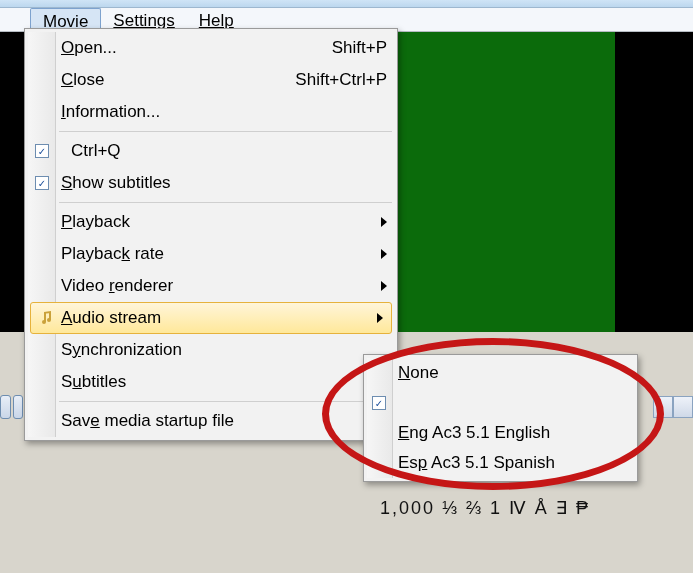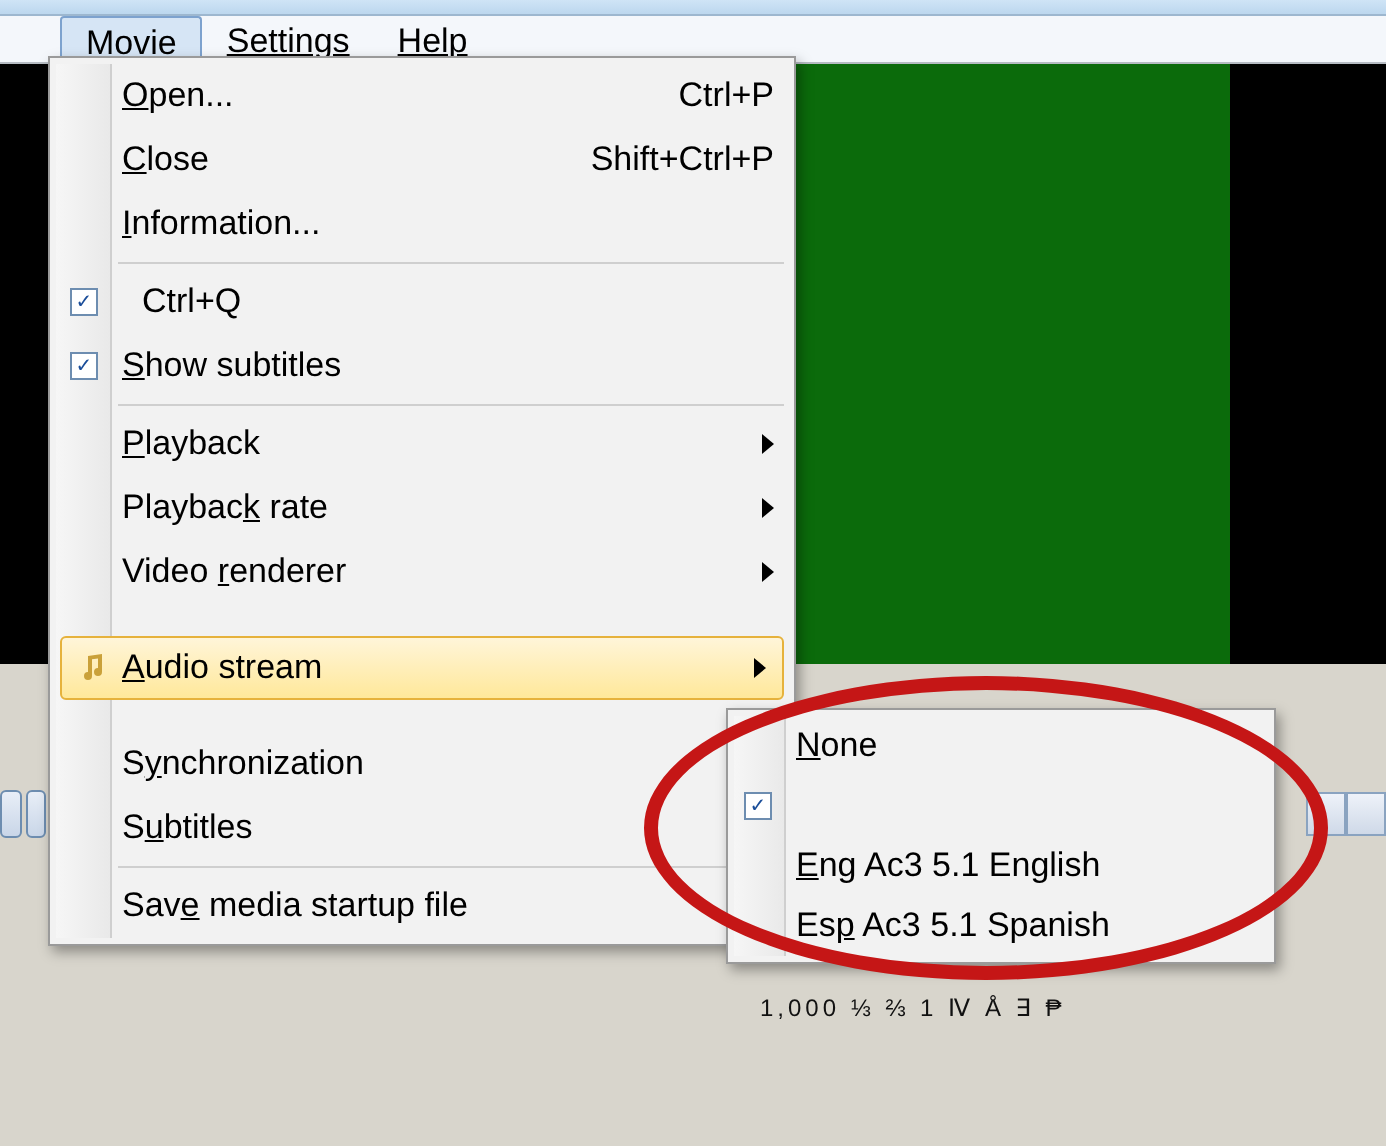--- a/index.html
+++ b/index.html
@@ -51,21 +51,21 @@
     position: absolute; left: 0; top: 395px; width: 25px; height: 30px;
     display:flex;
   }
   .left-play .btn {
     width: 14px; height: 24px; background: linear-gradient(#e8eef7,#c9d6e8);
     border:1px solid #6d8db0; border-radius:3px; margin-right:2px;
   }
 
   .char-row {
     position: absolute; left: 380px; top: 497px; right: 15px; height: 30px;
-    color: #111; letter-spacing: 2px; font-size: 12px;
+    color: #111; letter-spacing: 2px; font-size: 18px;
   }
 
   .dropdown {
     position: absolute; left: 24px; top: 28px; width: 374px;
     background: #f2f2f2;
     border: 1px solid #9a9a9a;
     box-shadow: 2px 3px 6px rgba(0,0,0,.35);
     padding: 3px 2px;
   }
   .dropdown .gutter {
@@ -79,21 +79,21 @@
     cursor: default;
   }
   .mi .lbl { flex: 1; color:#000; }
   .mi .lbl .ul { text-decoration: underline; }
   .mi .shortcut { color:#000; margin-left: 10px; }
   .mi .arrow { width: 0; height: 0; border-top:5px solid transparent;border-bottom:5px solid transparent;border-left:6px solid #000; margin-left:6px;}
   .mi.hover {
     background: linear-gradient(#fff5d9,#ffe89a);
     border: 1px solid #e6b23c;
     border-radius: 3px;
-    margin: 16px 3px;
+    margin: 0 3px;
     padding-left: 30px;
   }
   .sep {
     margin: 3px 3px 3px 32px;
     border-top: 1px solid #cfcfcf;
   }
   .chk {
     position: absolute; left: 8px; width: 14px; height: 14px;
     border: 1px solid #6d8db0; background:#fff; display:flex; align-items:center; justify-content:center;
     font-size:10px; color:#1a4d99;
@@ -163,21 +163,21 @@
   <div class="seg"></div>
 </div>
 
 <div class="char-row">1,000  ⅓ ⅔ 1 Ⅳ Å ∃ ₱</div>
 
 <div class="dropdown">
   <div class="gutter"></div>
 
   <div class="mi">
     <span class="lbl"><span></span><span class="ul">O</span><span>pen...</span></span>
-    <span class="shortcut">Ctrl+P</span>
+    <span class="shortcut">Shift+P</span>
   </div>
   <div class="mi">
     <span class="lbl"><span></span><span class="ul">C</span><span>lose</span></span>
     <span class="shortcut">Shift+Ctrl+P</span>
   </div>
   <div class="mi">
     <span class="lbl"><span></span><span class="ul">I</span><span>nformation...</span></span>
   </div>
 
   <div class="sep"></div>

